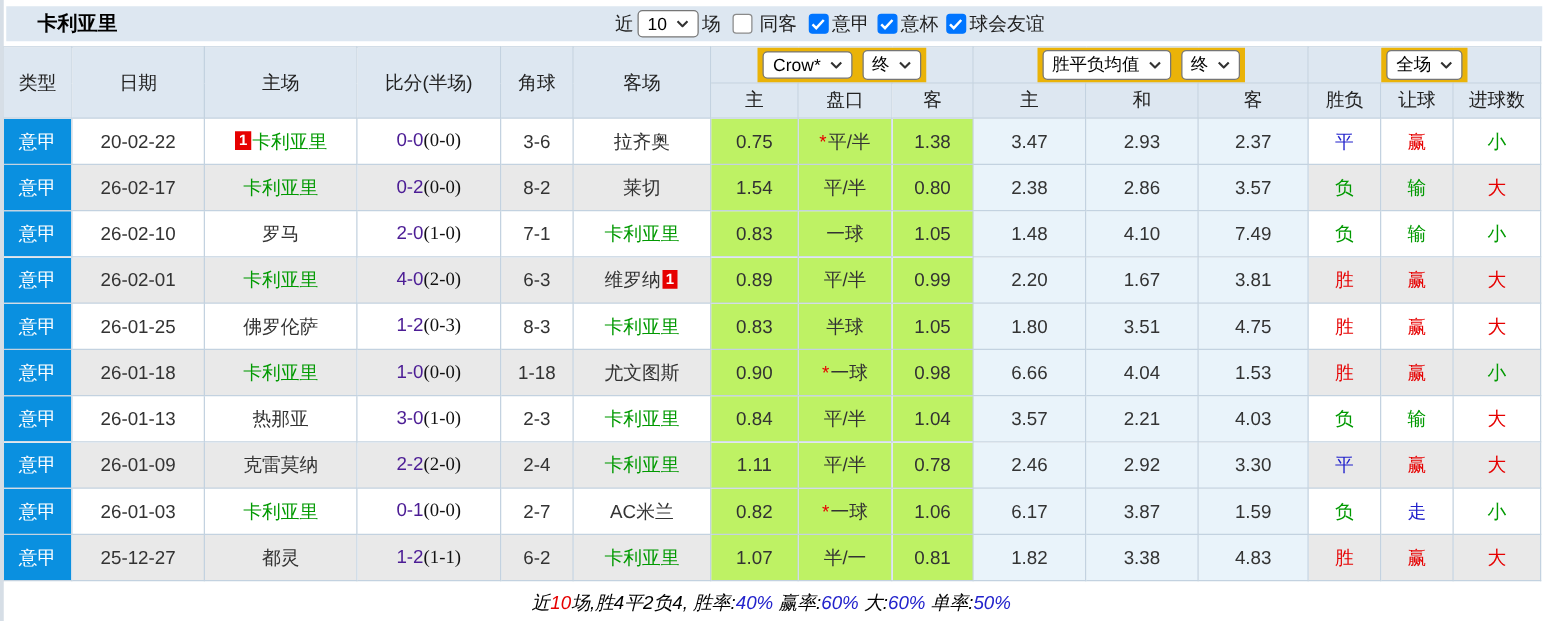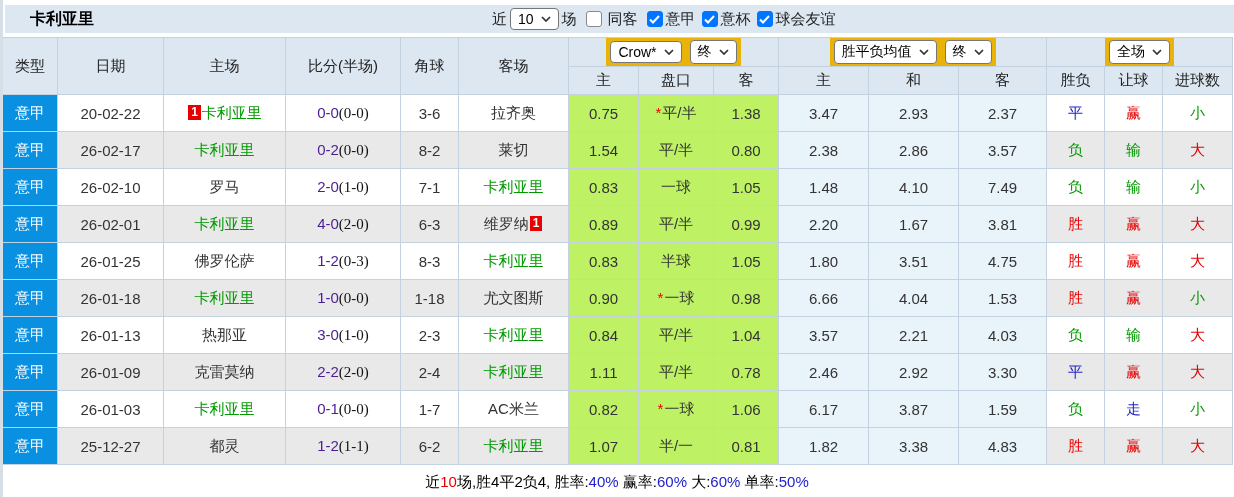--- a/index.html
+++ b/index.html
@@ -52,21 +52,21 @@
   .c-black { color:#000; }
   .rank-badge {
     display:inline-block; background:#e60000; color:#fff; font-size:12px; font-weight:bold;
     line-height:15px; padding:0 3px; vertical-align:2px; margin:0 1px;
   }
   .star { color:#e60000; margin-right:1px; }
   .ht-score { color:#111;font-family:Liberation Serif, serif; }
 
   
   .footer { height:34px; display:flex; align-items:center; justify-content:center; font-size:15px; }
-  .footer span { white-space:pre; }
+  .footer span { white-space:pre;font-style:italic; }
 </style>
 </head>
 <body>
 
 <div class="left-strip"></div>
 
 <div class="titlebar">
   <span class="title">卡利亚里</span>
   <div class="controls">
     <span class="lbl">近</span>
@@ -318,21 +318,21 @@
     <td class="ablue">3.30</td>
     <td class="st"><span class="c-blue">平</span></td>
     <td class="st"><span class="c-red">赢</span></td>
     <td class="st"><span class="c-red">大</span></td>
   </tr>
       <tr>
     <td class="league">意甲</td>
     <td class="st">26-01-03</td>
     <td class="st"><span class="green">卡利亚里</span></td>
     <td class="st"><span class="red">0-1</span><span class="ht-score">(0-0)</span></td>
-    <td class="st">1-7</td>
+    <td class="st">2-7</td>
     <td class="st"><span>AC米兰</span></td>
     <td class="cream">0.82</td>
     <td class="cream"><span class="star">*</span><span>一球</span></td>
     <td class="cream">1.06</td>
     <td class="ablue">6.17</td>
     <td class="ablue">3.87</td>
     <td class="ablue">1.59</td>
     <td class="st"><span class="c-green">负</span></td>
     <td class="st"><span class="c-blue">走</span></td>
     <td class="st"><span class="c-green">小</span></td>

